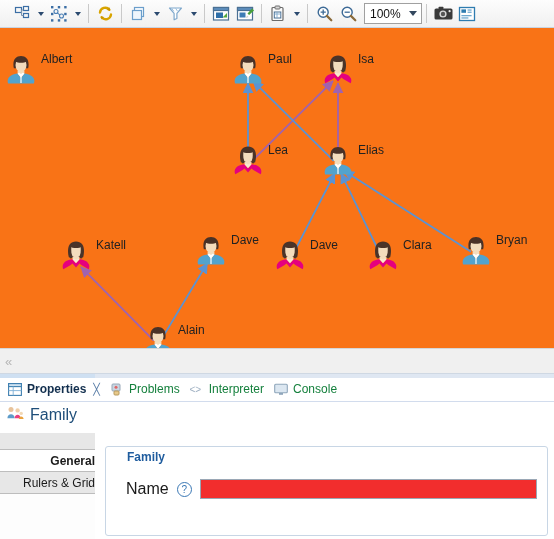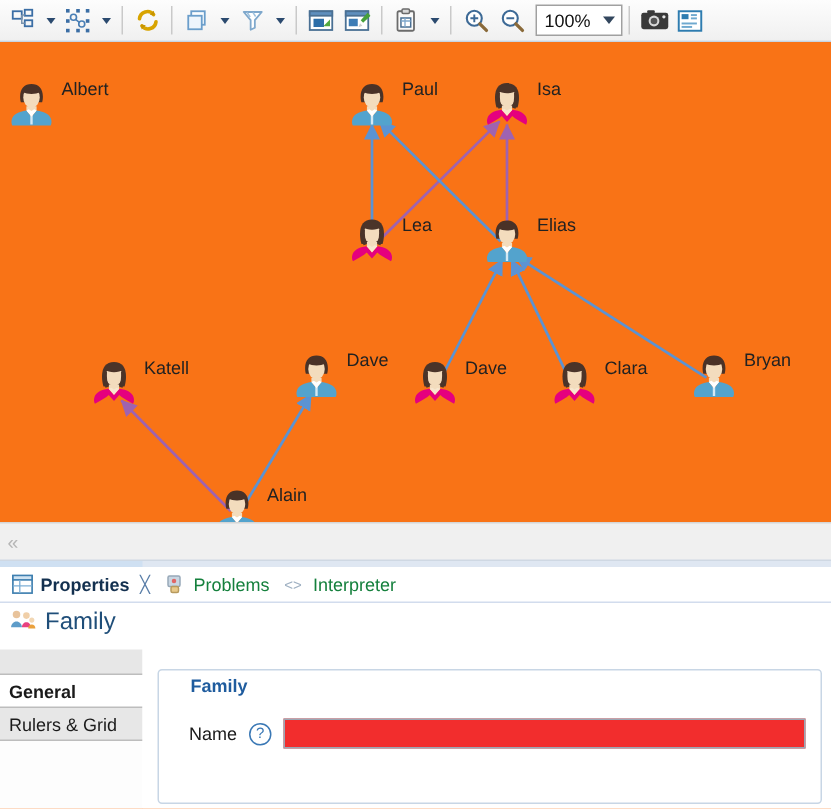--- a/index.html
+++ b/index.html
@@ -6,21 +6,21 @@
   body{
     width:554px;height:539px;overflow:hidden;
     font-family:"Liberation Sans", sans-serif;
     font-size:12px;color:#1a1a1a;background:#ffffff;
   }
   
   #toolbar{
     position:absolute;left:0;top:0;width:554px;height:28px;
     background:linear-gradient(#fdfdfd,#f0f0f0);
     border-bottom:1px solid #c8d4e2;
-    display:flex;align-items:center;box-sizing:border-box;padding-left:3px;
+    display:flex;align-items:center;box-sizing:border-box;padding-left:10px;
   }
   .tb-btn{
     width:24px;height:24px;display:flex;align-items:center;justify-content:center;
     border:1px solid transparent;border-radius:2px;box-sizing:border-box;
   }
   .tb-arrow{
     width:13px;height:24px;display:flex;align-items:center;justify-content:center;
   }
   .caret{width:0;height:0;border-left:3.5px solid transparent;border-right:3.5px solid transparent;border-top:4px solid #2b4a6f;}
   .sep{width:1px;height:19px;background:#c9c9c9;margin:0 4px;}
@@ -49,59 +49,59 @@
     background:#f0f0f0;border-top:1px solid #d6d6d6;border-bottom:1px solid #cfd8e3;
     display:flex;align-items:center;box-sizing:border-box;
   }
   #sash .chev{color:#b6b6b6;font-size:13px;padding-left:5px;line-height:1;}
   #viewtop{position:absolute;left:0;top:374px;width:554px;height:4px;background:#dfe7f2;}
   #viewtop .hl{width:95px;height:4px;background:#cfe0f2;}
   
   #viewtabs{
     position:absolute;left:0;top:378px;width:554px;height:24px;
     background:#ffffff;border-bottom:1px solid #d2dced;
-    display:flex;align-items:center;box-sizing:border-box;padding-left:4px;
+    display:flex;align-items:flex-end;box-sizing:border-box;padding-left:4px;
   }
   .vtab{display:flex;align-items:center;height:24px;padding:0 6px 0 3px;gap:4px;}
   .vtab .vti{width:16px;height:16px;display:flex;align-items:center;justify-content:center;}
   .vtab .vtl{font-size:12px;color:#15803d;}
   .vtab.active .vtl{color:#13304f;font-weight:bold;}
   .vclose{font-size:11px;color:#5a7ea8;margin-left:3px;}
   
   #propheader{
     position:absolute;left:0;top:402px;width:554px;height:26px;
     background:#ffffff;display:flex;align-items:center;padding-left:6px;box-sizing:border-box;gap:6px;
   }
   #propheader .ph-title{font-size:16px;color:#1f4e79;font-family:"Liberation Sans", sans-serif;}
   
   #proptabs{
     position:absolute;left:0;top:432px;width:95px;height:107px;
     background:#fdfdfd;box-sizing:border-box;border-top:1px solid #ffffff;
   }
   #proptabs .ptop{height:16px;background:#e7e7e7;border-bottom:1px solid #bdbdbd;}
   .ptab{
     height:22px;line-height:22px;padding-left:6px;font-size:12px;color:#1a1a1a;
-    background:#e7e7e7;border-bottom:1px solid #bdbdbd;box-sizing:border-box;
+    background:#e7e7e7;border-bottom:1px solid #bdbdbd;box-sizing:border-box;text-align:right;
   }
   .ptab.sel{background:#ffffff;font-weight:bold;border-bottom:1px solid #bdbdbd;}
   
   #propbody{
     position:absolute;left:95px;top:432px;width:459px;height:107px;
     background:#ffffff;box-sizing:border-box;
   }
   #sectionbox{
     position:absolute;left:10px;top:14px;width:443px;height:90px;
     border:1px solid #c8d6e5;border-radius:3px;box-sizing:border-box;background:#fff;
   }
   #sectionhdr{display:flex;align-items:center;gap:5px;height:20px;padding-left:6px;}
   .tri{width:0;height:0;border-left:5px solid transparent;border-right:5px solid transparent;border-top:6px solid #1f5campty;}
   .tri{border-top-color:#1f5c9e;}
   #sectionhdr .shl{font-size:12px;font-weight:bold;color:#1f5c9e;}
   #fieldrow{display:flex;align-items:center;height:24px;margin-top:10px;padding-left:20px;gap:8px;}
-  #fieldrow .flabel{font-size:12px;color:#1a1a1a;}
+  #fieldrow .flabel{font-size:16px;color:#1a1a1a;}
   .helpico{width:15px;height:15px;border:1px solid #3a78b5;border-radius:50%;display:flex;align-items:center;justify-content:center;font-size:10px;color:#3a78b5;box-sizing:border-box;}
   #nameinput{
     flex:1;height:20px;margin-right:10px;
     border:1px solid #9aa7b5;background:#f22d2d;box-sizing:border-box;
   }
 </style>
 </head>
 <body>
 
 <div id="toolbar">
@@ -451,20 +451,29 @@
 
   <div class="vtab">
     <span class="vti">
       <svg width="16" height="12" viewBox="0 0 16 12">
         <text x="0.5" y="9.5" font-family="Liberation Sans, sans-serif" font-size="10" fill="#9fb0c2">&lt;&gt;</text>
       </svg>
     </span>
     <span class="vtl">Interpreter</span>
   </div>
 
+  <div class="vtab">
+    <span class="vti">
+      <svg width="14" height="13" viewBox="0 0 14 13">
+        <rect x="0.7" y="1.2" width="12.6" height="8.6" rx="1" fill="#dce7f1" stroke="#8fa6bb" stroke-width="1.1"></rect>
+        <rect x="5" y="10" width="4" height="1.8" fill="#8fa6bb"></rect>
+      </svg>
+    </span>
+    <span class="vtl">Console</span>
+  </div>
 
 </div>
 
 <div id="propheader">
   <span>
     <svg width="18" height="17" viewBox="0 0 18 17">
       <circle cx="5" cy="4.6" r="2.5" fill="#e8c39b"></circle>
       <path d="M1.4 13.2c0-2.3 1.7-3.9 3.6-3.9s3.6 1.6 3.6 3.9z" fill="#5e9cc9"></path>
       <circle cx="11.6" cy="5.4" r="2.2" fill="#f0cfa8"></circle>
       <path d="M8.6 13.2c0-2 1.4-3.4 3-3.4s3 1.4 3 3.4z" fill="#e8417f"></path>

